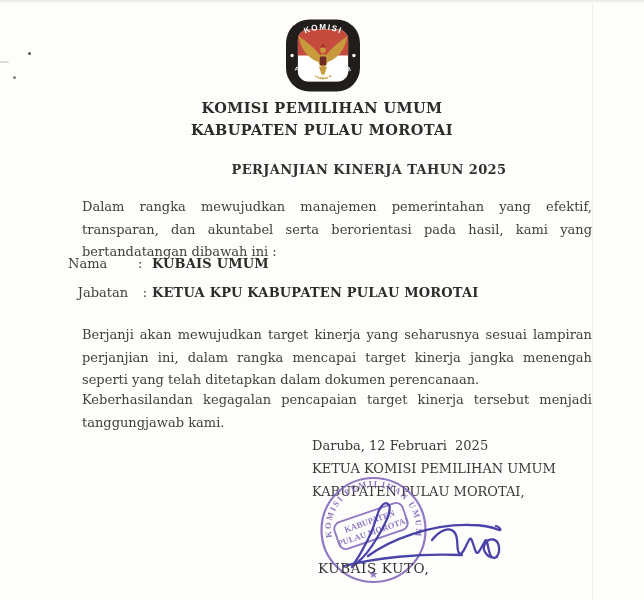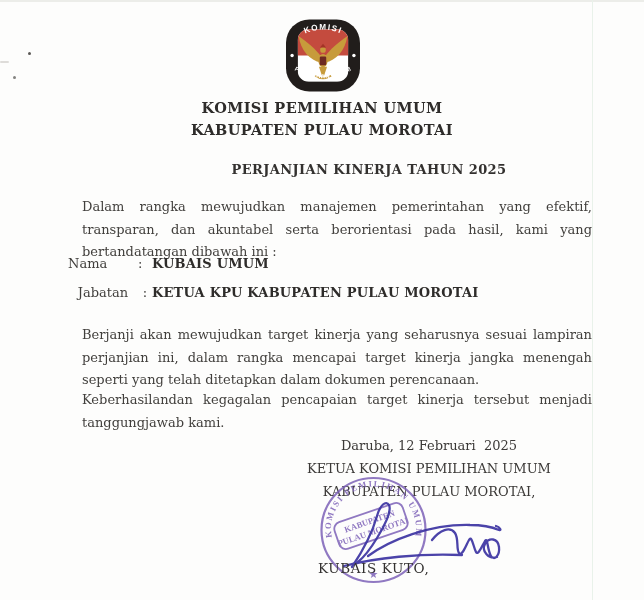--- a/index.html
+++ b/index.html
@@ -28,21 +28,21 @@
   .para.p2{top:324px;}
   .para.p3{top:389px;}
 
   .field-row{position:absolute;left:68px;font-size:13px;color:#413f3c;}
   .field-row.nama{top:256px;}
   .field-row.jabatan{top:285px;text-align:center;}
   .field-label{display:inline-block;width:70px;}
   .field-colon{display:inline-block;width:14px;}
   .field-value{font-weight:bold;color:#2e2c2a;letter-spacing:.2px;}
 
-  .signoff{position:absolute;left:303px;top:434px;width:252px;text-align:center;
+  .signoff{position:absolute;left:312px;top:434px;width:252px;
     font-size:13px;line-height:23px;color:#3b3937;}
   .signoff .date-line{white-space:pre;}
 
   .stamp{position:absolute;left:314px;top:472px;width:118px;height:118px;opacity:.85;}
   .signature{position:absolute;left:335px;top:498px;width:175px;height:80px;}
   .signer-name{position:absolute;left:318px;top:560px;width:200px;
     font-size:13.5px;letter-spacing:.6px;color:#333130;}
 </style>
 </head>
 <body>

